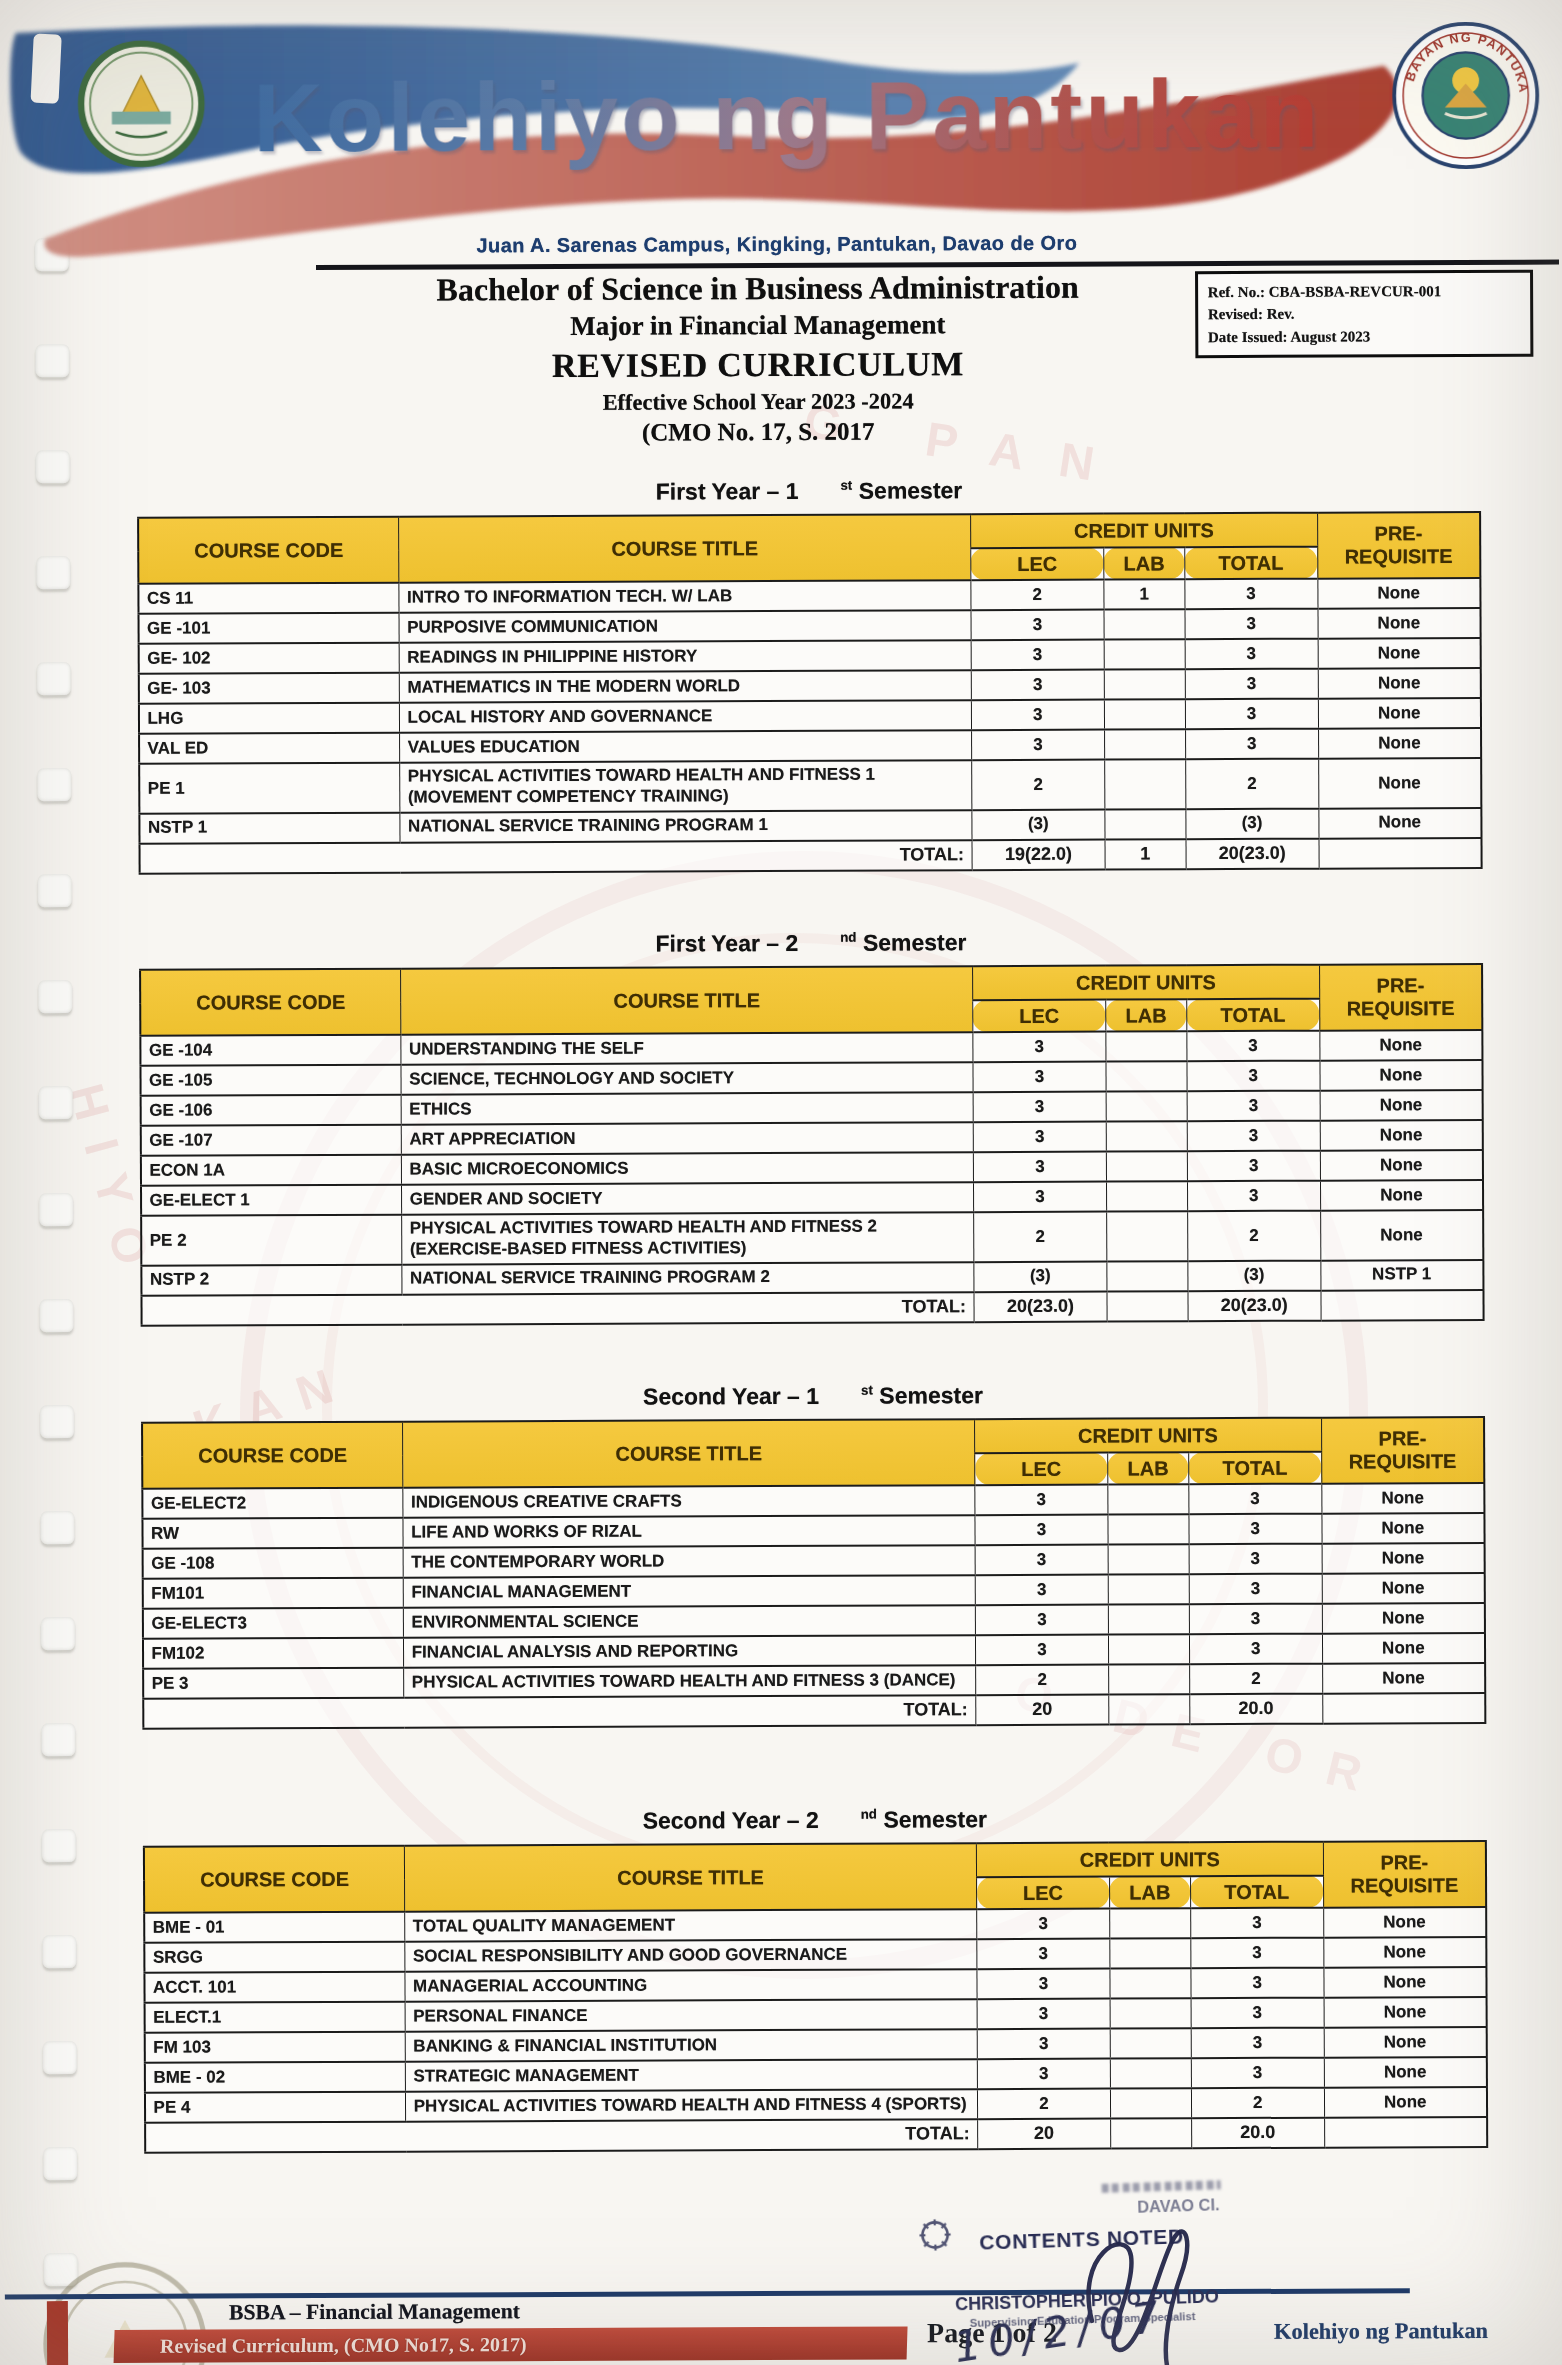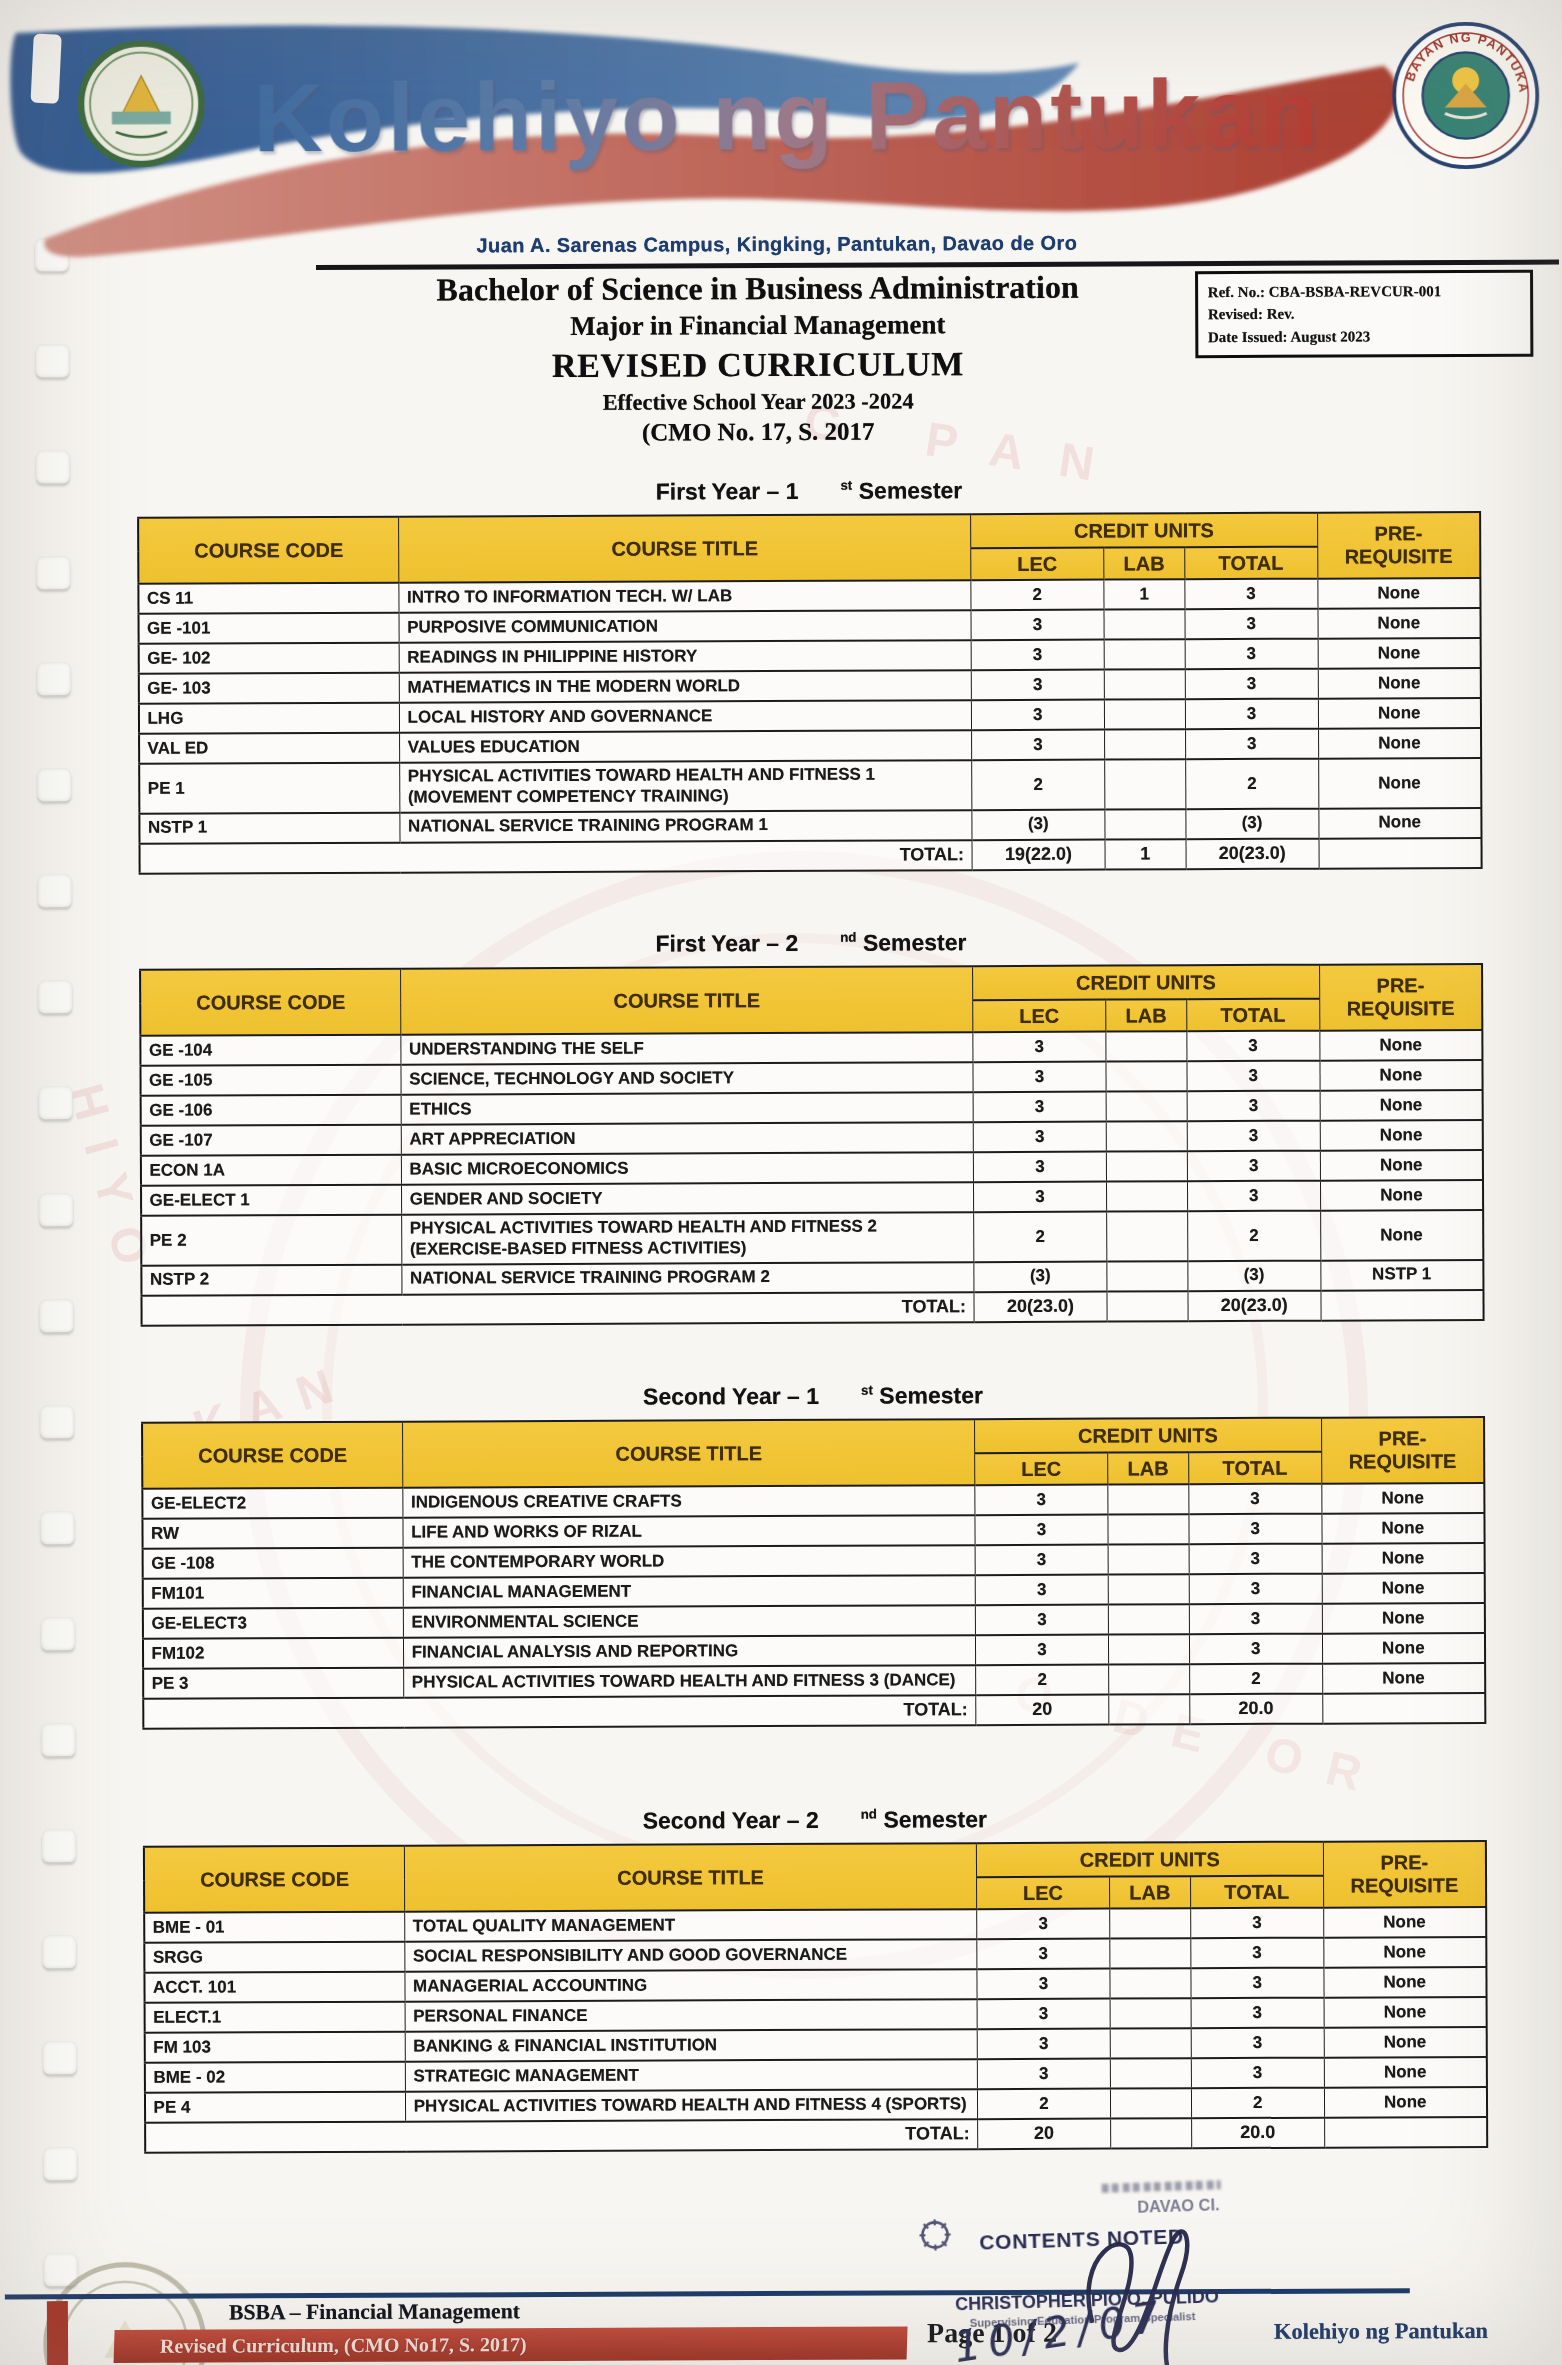--- a/index.html
+++ b/index.html
@@ -56,21 +56,21 @@
   .tbl-sec{position:absolute;left:140px;width:1344px;z-index:8;}
   .tbl-title{text-align:center;font-weight:bold;font-size:23px;color:#121212;margin-bottom:9px;
         text-shadow:0 0 0.7px rgba(0,0,0,.55);}
   .tbl-title sup{font-size:58%;margin-left:42px;}
   table.ctable{width:100%;border-collapse:collapse;border:2.2px solid #151515;background:rgba(255,255,255,.55);}
   .ctable th,.ctable td{border:1.5px solid #1c1c1c;border-top-width:2.2px;border-bottom-width:2.2px;box-sizing:border-box;}
   .ctable thead th{background:linear-gradient(180deg,#f5c93f,var(--header_yellow,#eec12f));
         color:#3f2e04;font-weight:bold;font-size:20px;padding:3.7px 4.5px;text-shadow:0 0 0.7px rgba(63,46,4,.6);}
   .ctable thead tr:first-child th{height:34px;}
   .hcredit{border-bottom:1.5px solid #8a6a12 !important;}
-  .hsub{height:30px;font-size:19.4px;}
+  .hsub{height:30px;font-size:19.4px;border-radius:15px;}
   .ctable tbody td{font-weight:bold;font-size:17px;line-height:1.22;color:#1a1a1a;height:30px;
         padding:3px 7.5px;text-shadow:0 0 0.7px rgba(0,0,0,.45);}
   td.code{text-align:left;padding-left:10.5px;white-space:nowrap;}
   td.titlecell{text-align:left;padding-right:82px;}
   td.num,td.pre{text-align:center;}
   tr.totalrow td{font-size:18px;}
   td.tlabel{text-align:right;padding-right:12px;font-size:18.7px;}
 
   
   .stamp{position:absolute;left:907px;top:2194px;width:478px;height:194px;z-index:20;

